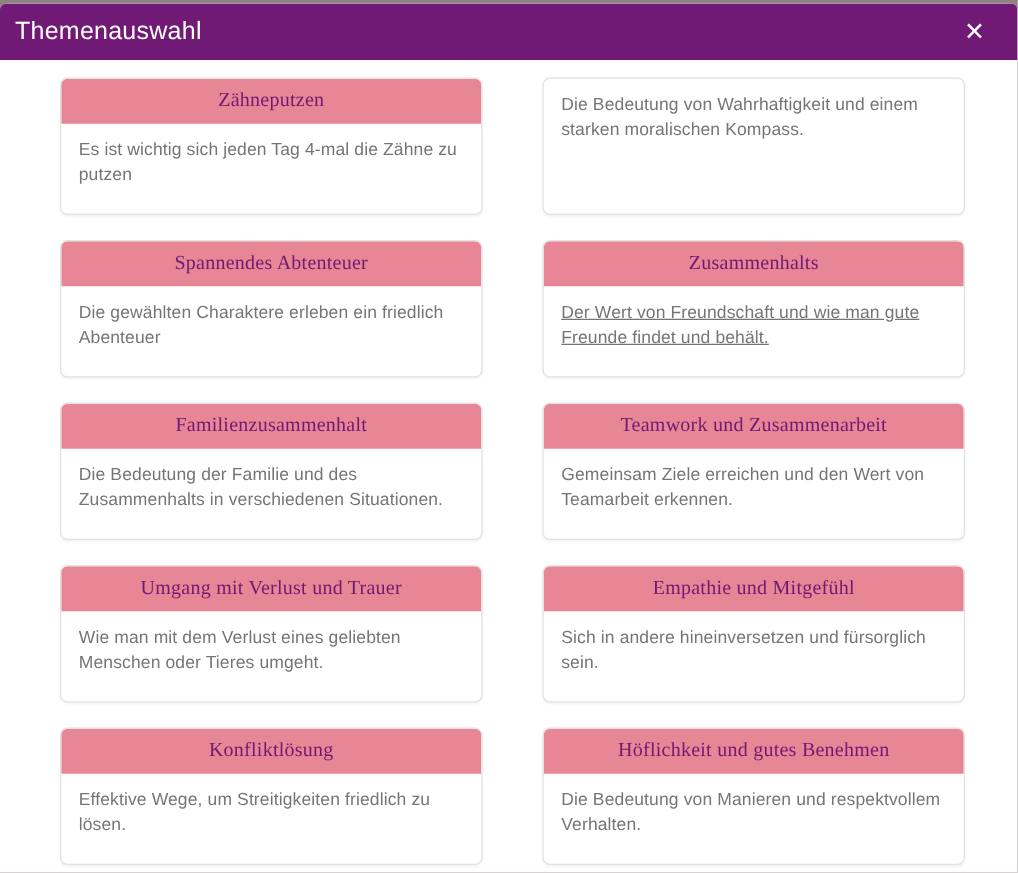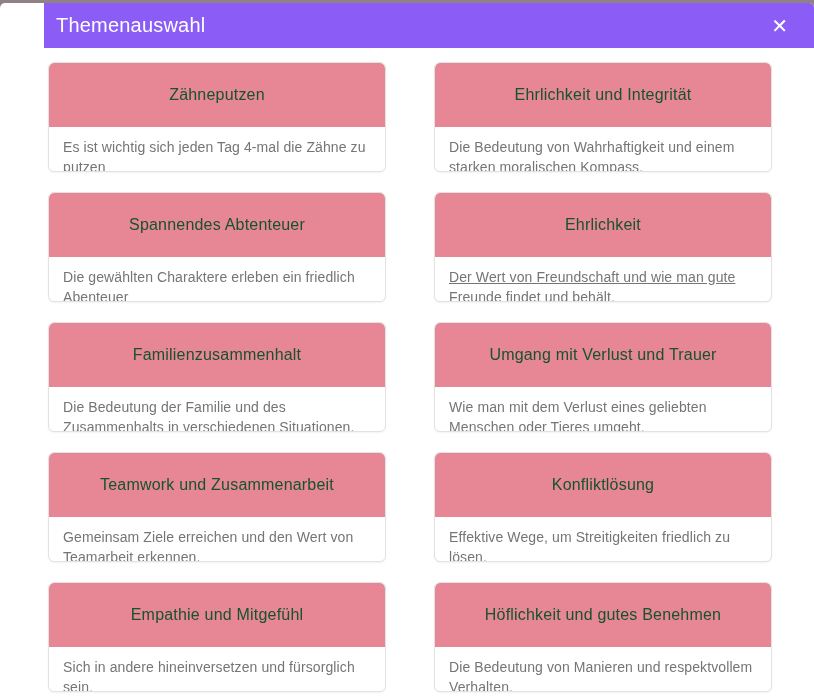--- a/index.html
+++ b/index.html
@@ -57,112 +57,110 @@
     height: 110px;
     box-sizing: border-box;
     border: 1px solid #e2e2e2;
     border-radius: 6px;
     background: #ffffff;
     overflow: hidden;
     box-shadow: 0 1px 2px rgba(0,0,0,0.05);
     cursor: pointer;
   }
   .topic-card-header {
-    height: 64px;
+    height: 36px;
     background: #e78694;
     display: flex;
     align-items: center;
     justify-content: center;
-    color: #14532d;
+    color: #701a75;
     font-size: 16px;
     font-weight: 400;
     letter-spacing: 0.2px;
     border-radius: 5px 5px 0 0;
     box-sizing: border-box;
+    font-family: Liberation Serif, serif;
   }
   .topic-card-body {
     padding: 10px 14px;
     color: #757575;
     font-size: 14px;
     line-height: 20px;
     letter-spacing: 0.1px;
   }
 </style>
 </head>
 <body>
 
 <div class="modal">
-  <div class="modal-header" style="background: #8b5cf6; margin-left: 44px;">
+  <div class="modal-header" style="background: #701a75;">
     <span class="modal-title">Themenauswahl</span>
     <button class="close-btn">
       <span>✕</span>
     </button>
   </div>
   <div class="topics-grid">
   <div class="topic-card">
     <div class="topic-card-header" style="background: rgb(231, 134, 148);">
       <span>Zähneputzen</span>
     </div>
     <div class="topic-card-body" style="color: rgb(117, 117, 117);">Es ist wichtig sich jeden Tag 4-mal die Zähne zu putzen</div>
   </div>
 
   <div class="topic-card">
-    <div class="topic-card-header" style="background: rgb(231, 134, 148);">
-      <span>Ehrlichkeit und Integrität</span>
-    </div>
     <div class="topic-card-body" style="color: rgb(117, 117, 117);">Die Bedeutung von Wahrhaftigkeit und einem starken moralischen Kompass.</div>
   </div>
 
   <div class="topic-card">
     <div class="topic-card-header" style="background: rgb(231, 134, 148); align-items: center;">
       <span>Spannendes Abtenteuer</span>
     </div>
     <div class="topic-card-body" style="color: rgb(117, 117, 117);">Die gewählten Charaktere erleben ein friedlich Abenteuer</div>
   </div>
 
   <div class="topic-card">
     <div class="topic-card-header" style="background: rgb(231, 134, 148);">
-      <span>Ehrlichkeit</span>
+      <span>Zusammenhalts</span>
     </div>
     <div class="topic-card-body" style="color: rgb(117, 117, 117); text-decoration: underline;">Der Wert von Freundschaft und wie man gute Freunde findet und behält.</div>
   </div>
 
   <div class="topic-card">
     <div class="topic-card-header" style="background: rgb(231, 134, 148); text-align: right;">
       <span>Familienzusammenhalt</span>
     </div>
     <div class="topic-card-body" style="color: rgb(117, 117, 117);">Die Bedeutung der Familie und des Zusammenhalts in verschiedenen Situationen.</div>
   </div>
 
   <div class="topic-card">
     <div class="topic-card-header" style="background: rgb(231, 134, 148);">
+      <span>Teamwork und Zusammenarbeit</span>
+    </div>
+    <div class="topic-card-body" style="color: rgb(117, 117, 117);">Gemeinsam Ziele erreichen und den Wert von Teamarbeit erkennen.</div>
+  </div>
+
+  <div class="topic-card">
+    <div class="topic-card-header" style="background: rgb(231, 134, 148);">
       <span>Umgang mit Verlust und Trauer</span>
     </div>
     <div class="topic-card-body" style="color: rgb(117, 117, 117);">Wie man mit dem Verlust eines geliebten Menschen oder Tieres umgeht.</div>
   </div>
 
   <div class="topic-card">
     <div class="topic-card-header" style="background: rgb(231, 134, 148);">
-      <span>Teamwork und Zusammenarbeit</span>
+      <span>Empathie und Mitgefühl</span>
     </div>
-    <div class="topic-card-body" style="color: rgb(117, 117, 117);">Gemeinsam Ziele erreichen und den Wert von Teamarbeit erkennen.</div>
+    <div class="topic-card-body" style="color: rgb(117, 117, 117);">Sich in andere hineinversetzen und fürsorglich sein.</div>
   </div>
 
   <div class="topic-card">
     <div class="topic-card-header" style="background: rgb(231, 134, 148);">
       <span>Konfliktlösung</span>
     </div>
     <div class="topic-card-body" style="color: rgb(117, 117, 117);">Effektive Wege, um Streitigkeiten friedlich zu lösen.</div>
-  </div>
-
-  <div class="topic-card">
-    <div class="topic-card-header" style="background: rgb(231, 134, 148);">
-      <span>Empathie und Mitgefühl</span>
-    </div>
-    <div class="topic-card-body" style="color: rgb(117, 117, 117);">Sich in andere hineinversetzen und fürsorglich sein.</div>
   </div>
 
   <div class="topic-card">
     <div class="topic-card-header" style="background: rgb(231, 134, 148);">
       <span>Höflichkeit und gutes Benehmen</span>
     </div>
     <div class="topic-card-body" style="color: rgb(117, 117, 117);">Die Bedeutung von Manieren und respektvollem Verhalten.</div>
   </div>
 </div>
 </div>

